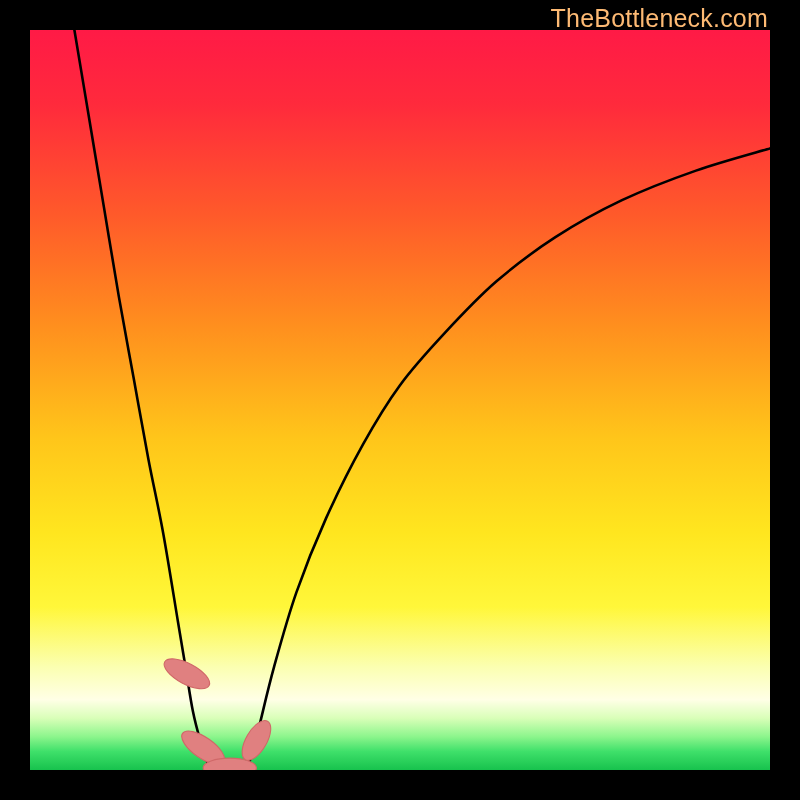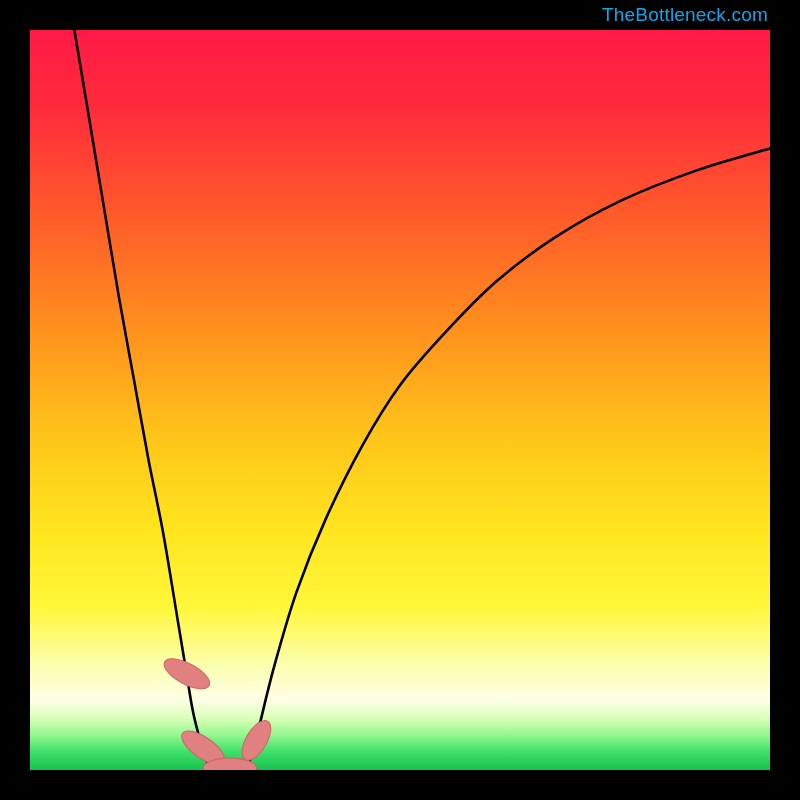--- a/index.html
+++ b/index.html
@@ -38,22 +38,22 @@
     position: absolute;
     left: 0;
     top: 0;
     width: 100%;
     height: 100%;
   }
   .watermark {
     position: absolute;
     top: 4px;
     right: 32px;
-    color: #0ea5e9;
-    font-size: 19px;
+    color: #fdba74;
+    font-size: 25px;
     letter-spacing: 0.2px;
     user-select: none;
   }
 </style>
 </head>
 <body>
 
 <div class="frame">
 
   <div class="watermark">TheBottleneck.com</div>

